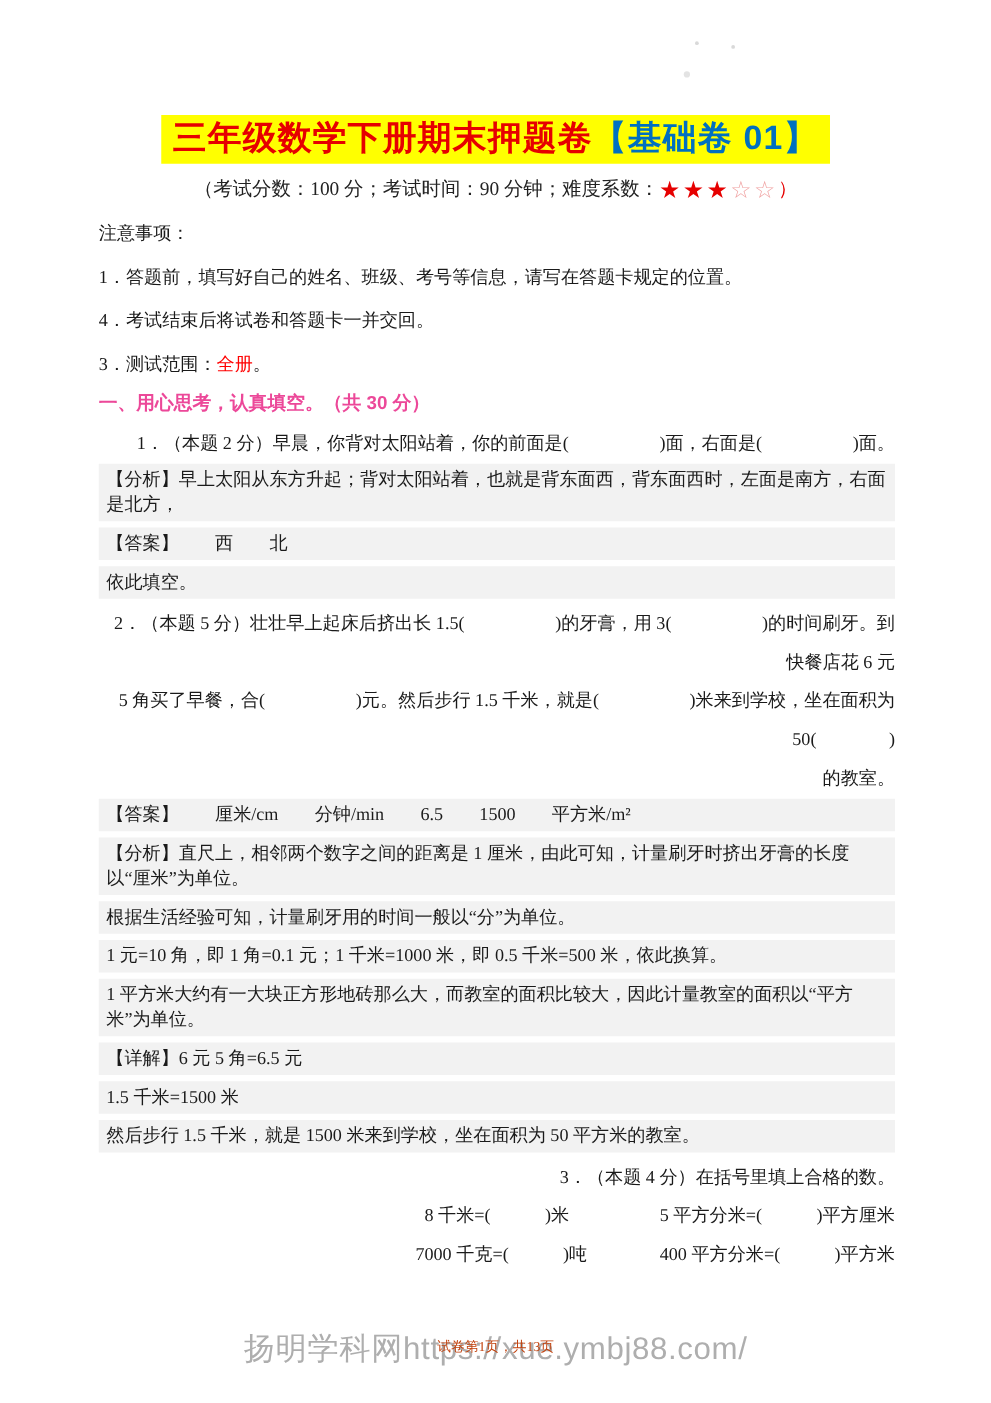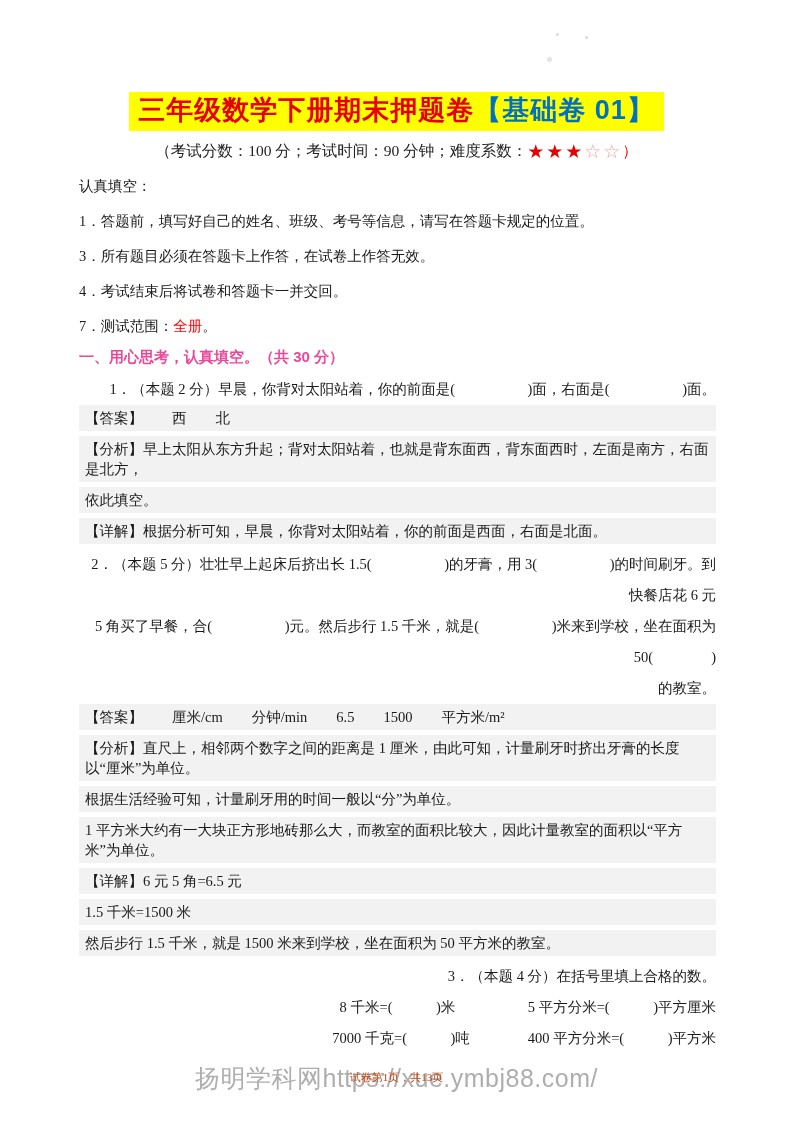--- a/index.html
+++ b/index.html
@@ -91,40 +91,39 @@
     <div>
       <span class="title-highlight"><span class="title-red">三年级数学下册期末押题卷</span><span class="title-blue">【基础卷 01】</span></span>
     </div>
     <div class="meta">
       <span>（考试分数：100 分；考试时间：90 分钟；难度系数：</span><span class="stars-filled">★★★</span><span class="stars-empty">☆☆</span><span class="meta-suffix">）</span>
     </div>
   </div>
 
   <div class="content">
     <div class="notes">
-      <div class="notes-heading">认真填空：</div>
+      <div class="notes-heading">注意事项：</div>
       <div class="note-line">1．答题前，填写好自己的姓名、班级、考号等信息，请写在答题卡规定的位置。</div>
-      <div class="note-line">3．所有题目必须在答题卡上作答，在试卷上作答无效。</div>
       <div class="note-line">4．考试结束后将试卷和答题卡一并交回。</div>
-      <div class="note-line"><span>7．测试范围：</span><span class="range-highlight">全册</span><span>。</span></div>
+      <div class="note-line"><span>3．测试范围：</span><span class="range-highlight">全册</span><span>。</span></div>
     </div>
 
     <div id="body-lines">
         <div class="line-h">一、用心思考，认真填空。（共 30 分）</div>
         <div class="line-q">1．（本题 2 分）早晨，你背对太阳站着，你的前面是(　　　　　)面，右面是(　　　　　)面。</div>
+        <div class="line-a">【分析】早上太阳从东方升起；背对太阳站着，也就是背东面西，背东面西时，左面是南方，右面是北方，</div>
         <div class="line-a">【答案】　　西　　北</div>
-        <div class="line-a">【分析】早上太阳从东方升起；背对太阳站着，也就是背东面西，背东面西时，左面是南方，右面是北方，</div>
         <div class="line-a">依此填空。</div>
-        <div class="line-a">【详解】根据分析可知，早晨，你背对太阳站着，你的前面是西面，右面是北面。</div>
         <div class="line-q">2．（本题 5 分）壮壮早上起床后挤出长 1.5(　　　　　)的牙膏，用 3(　　　　　)的时间刷牙。到快餐店花 6 元</div>
         <div class="line-q">5 角买了早餐，合(　　　　　)元。然后步行 1.5 千米，就是(　　　　　)米来到学校，坐在面积为 50(　　　　)</div>
         <div class="line-q">的教室。</div>
         <div class="line-a">【答案】　　厘米/cm　　分钟/min　　6.5　　1500　　平方米/m²</div>
         <div class="line-a">【分析】直尺上，相邻两个数字之间的距离是 1 厘米，由此可知，计量刷牙时挤出牙膏的长度以“厘米”为单位。</div>
         <div class="line-a">根据生活经验可知，计量刷牙用的时间一般以“分”为单位。</div>
+        <div class="line-a">1 元=10 角，即 1 角=0.1 元；1 千米=1000 米，即 0.5 千米=500 米，依此换算。</div>
         <div class="line-a">1 平方米大约有一大块正方形地砖那么大，而教室的面积比较大，因此计量教室的面积以“平方米”为单位。</div>
         <div class="line-a">【详解】6 元 5 角=6.5 元</div>
         <div class="line-a">1.5 千米=1500 米</div>
         <div class="line-a">然后步行 1.5 千米，就是 1500 米来到学校，坐在面积为 50 平方米的教室。</div>
         <div class="line-q">3．（本题 4 分）在括号里填上合格的数。</div>
         <div class="line-q">8 千米=(　　　)米　　　　　5 平方分米=(　　　)平方厘米</div>
         <div class="line-q">7000 千克=(　　　)吨　　　　400 平方分米=(　　　)平方米</div>
       </div>
   </div>
 

